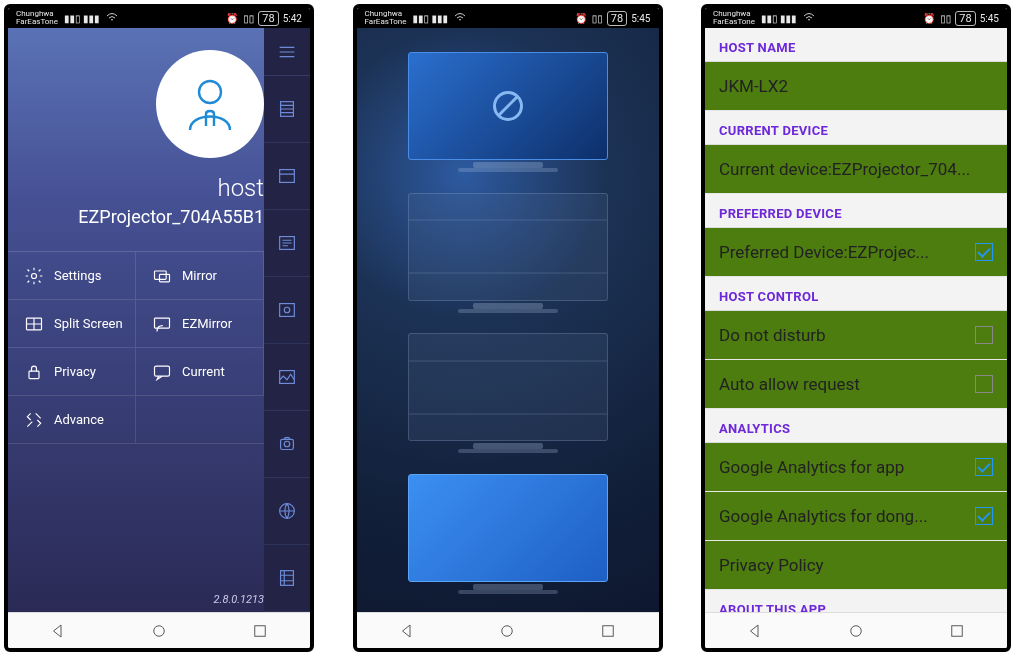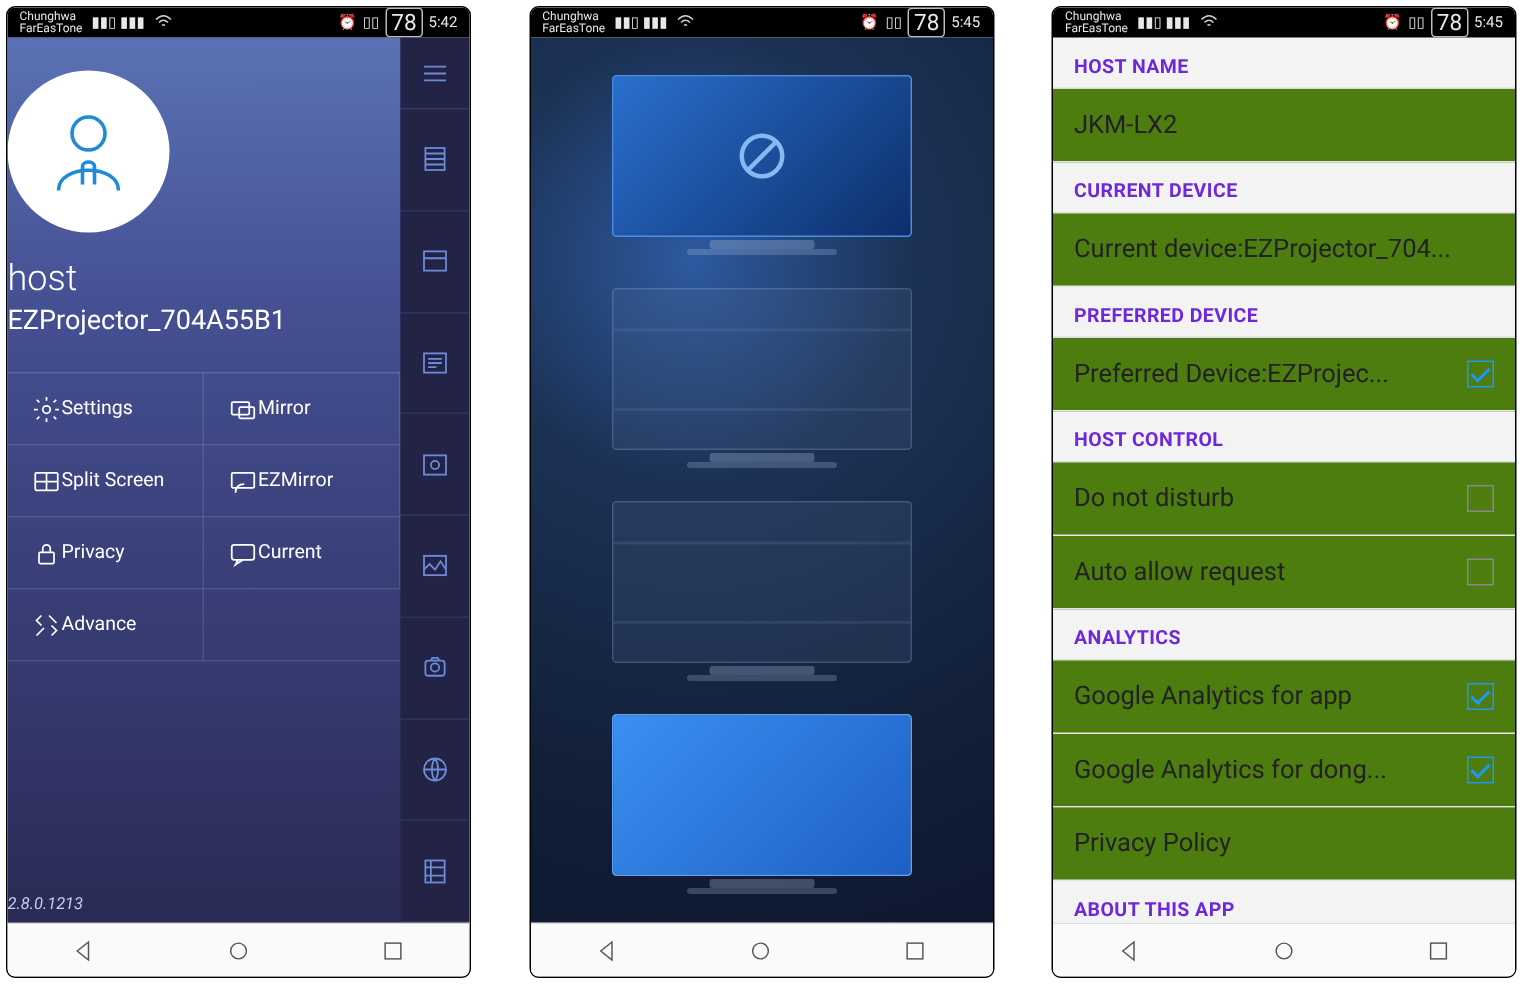--- a/index.html
+++ b/index.html
@@ -5,68 +5,68 @@
   * { box-sizing: border-box; margin: 0; padding: 0; }
   body {
     background: #fff;
     font-family: -apple-system, Roboto, "Helvetica Neue", Arial, sans-serif;
     width: 1015px; height: 657px;
     display: flex; justify-content: space-between;
     padding: 4px;
   }
   .phone {
     width: 310px; height: 648px;
-    border: 1px solid #000000;
+    border: 4px solid #000000;
     border-radius: 6px;
     display: flex; flex-direction: column;
     overflow: hidden;
     background: #fff;
   }
 
   
   .statusbar {
     height: 20px; color: #e8e8e8; background: #000;
     display: flex; justify-content: space-between; align-items: center;
     font-size: 10px; padding: 0 8px;
   }
   .statusbar .left { display:flex; gap:6px; align-items:center; }
   .statusbar .right { display:flex; gap:4px; align-items:center; }
-  .statusbar .batt { border:1px solid #bbb; border-radius:3px; padding:0 3px; font-size:15px; }
+  .statusbar .batt { border:1px solid #bbb; border-radius:3px; padding:0 3px; font-size:11px; }
 
   
   .navbar {
     height: 36px; background:#fafafa;
     display:flex; justify-content:space-around; align-items:center;
     border-top:1px solid #ddd;
   }
   .navbar .btn { width:18px; height:18px; stroke:#555; fill:none; stroke-width:1.3; }
 
   
   .s1 {
     flex:1; display:flex; background:#2a2e53;
     position:relative; overflow:hidden;
   }
   .s1-main {
     flex:1; background:linear-gradient(#5a72b5 0%, #455093 30%, #2a2a55 100%);
-    display:flex; flex-direction:column; align-items:flex-start;
+    display:flex; flex-direction:column; align-items:flex-end;
     color:#fff; padding-top:22px;
   }
   .avatar {
     width:108px; height:108px; border-radius:50%; background:#fff;
     display:flex; justify-content:center; align-items:center;
   }
   .hostname { margin-top:16px; font-size:24px; font-weight:300; }
   .projname { margin-top:4px; font-size:18px; }
   .menu-grid {
     margin-top:24px; width:100%;
     display:grid; grid-template-columns:1fr 1fr;
     border-top:1px solid rgba(255,255,255,.15);
   }
   .menu-item {
-    height:48px; display:flex; align-items:center; 
+    height:48px; display:flex; align-items:center; gap:10px;
     padding-left:16px; color:#fff; font-size:13px;
     border-bottom:1px solid rgba(255,255,255,.12);
     border-right:1px solid rgba(255,255,255,.12);
   }
   .menu-item .ic { width:20px; height:20px; stroke:#fff; fill:none; stroke-width:1.4; }
   .version { margin-top:auto; margin-bottom:6px; font-size:11px; color:#c9cbe8;font-style:italic; }
   .s1-side {
     width:46px; background:#232445;
     display:flex; flex-direction:column;
   }

